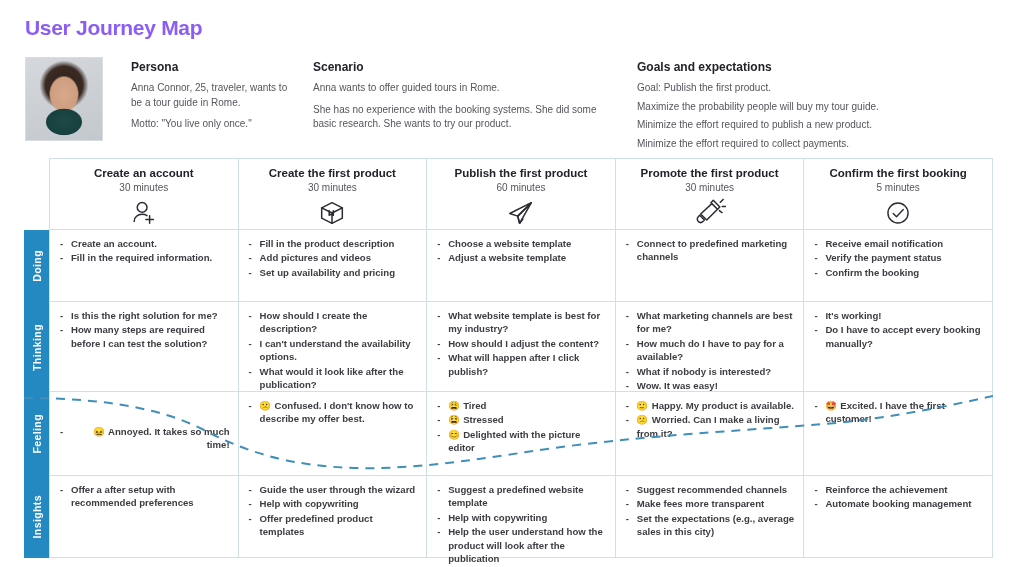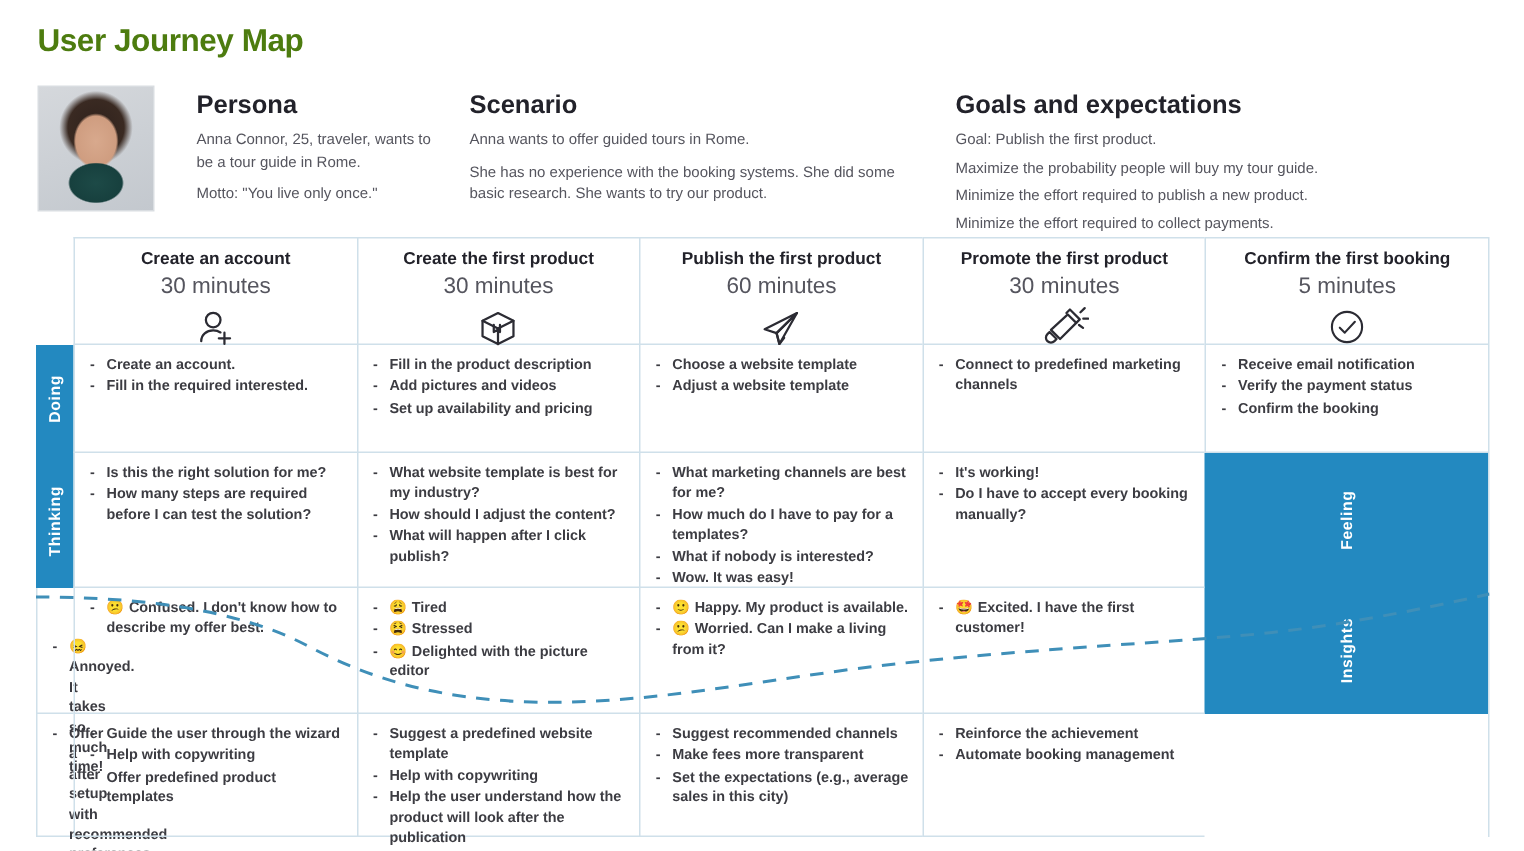--- a/index.html
+++ b/index.html
@@ -9,35 +9,35 @@
     font-family: "Liberation Sans", sans-serif;
     color: #3c3c42;
     overflow: hidden;
   }
   .page { position: relative; width: 1016px; height: 567px; }
 
   
   .title {
     position: absolute; left: 25px; top: 16px;
     font-size: 21px; font-weight: bold; letter-spacing: -0.3px;
-    color: #4d7c0f;
+    color: #8b5cf6;
   }
   .persona-photo {
     position: absolute; left: 25px; top: 57px;
     width: 78px; height: 84px;
     background:
       radial-gradient(ellipse 30px 22px at 50% 78%, #1d4a47 0%, #17403e 58%, rgba(23,64,62,0) 62%),
       radial-gradient(ellipse 26px 32px at 50% 44%, #d8a98d 0%, #cf9d80 52%, rgba(207,157,128,0) 58%),
       radial-gradient(ellipse 34px 34px at 50% 33%, #2e211c 0%, #3a2a22 55%, rgba(58,42,34,0) 72%),
       linear-gradient(160deg, #d5d8dc 0%, #c3c8ce 100%);
     border: 1px solid #d9dde1;
   }
   .hblock { position: absolute; }
   .hblock h3 {
-    font-size: 17px; font-weight: bold; color: #22222a;
+    font-size: 12px; font-weight: bold; color: #22222a;
     margin-bottom: 7px;
   }
   .hblock p {
     font-size: 10px; line-height: 14.5px; color: #55555e;
     margin-bottom: 7px;
   }
   #persona-block  { left: 131px; top: 60px; width: 170px; }
   #scenario-block { left: 313px; top: 60px; width: 300px; }
   #goals-block    { left: 637px; top: 60px; width: 360px; }
   #goals-block p  { margin-bottom: 4px; }
@@ -63,21 +63,21 @@
   .corner { background: #ffffff; }
 
   .hcell {
     border-top: 1px solid #cfe0ea;
     border-left: 1px solid #cfe0ea;
     border-bottom: 1px solid #cfe0ea;
     display: flex; flex-direction: column; align-items: center;
     padding-top: 8px; background: #fff;
   }
   .hcell .stage-name { font-size: 11.5px; font-weight: bold; color: #22222a; }
-  .hcell .stage-time { font-size: 15px; color: #55555e; margin-top: 3px; }
+  .hcell .stage-time { font-size: 10px; color: #55555e; margin-top: 3px; }
   .hcell .stage-icon { margin-top: 5px; height: 30px; display:flex; align-items:center; }
 
   .cell {
     border-left: 1px solid #cfe0ea;
     border-bottom: 1px solid #cfe0ea;
     padding: 7px 8px 6px 8px;
     background: transparent;
     position: relative;
   }
   .cell ul { list-style: none; font-weight: bold; }
@@ -188,21 +188,21 @@
             <path d="M10.5 16.5l3.8 3.8L22 12" stroke="#2b2b33" stroke-width="1.6" fill="none" stroke-linecap="round" stroke-linejoin="round"></path>
           </svg>
         </div>
       </div>
       <div class="rowlabel">
         <span>Doing</span>
       </div>
       <div class="cell">
         <ul>
           <li><span>Create an account.</span></li>
-          <li><span>Fill in the required interested.</span></li>
+          <li><span>Fill in the required information.</span></li>
         </ul>
       </div>
       <div class="cell">
         <ul>
           <li><span>Fill in the product description</span></li>
           <li><span>Add pictures and videos</span></li>
           <li><span>Set up availability and pricing</span></li>
         </ul>
       </div>
       <div class="cell">
@@ -227,29 +227,36 @@
         <span>Thinking</span>
       </div>
       <div class="cell">
         <ul>
           <li><span>Is this the right solution for me?</span></li>
           <li><span>How many steps are required before I can test the solution?</span></li>
         </ul>
       </div>
       <div class="cell">
         <ul>
+          <li><span>How should I create the description?</span></li>
+          <li><span>I can't understand the availability options.</span></li>
+          <li><span>What would it look like after the publication?</span></li>
+        </ul>
+      </div>
+      <div class="cell">
+        <ul>
           <li><span>What website template is best for my industry?</span></li>
           <li><span>How should I adjust the content?</span></li>
           <li><span>What will happen after I click publish?</span></li>
         </ul>
       </div>
       <div class="cell">
         <ul>
           <li><span>What marketing channels are best for me?</span></li>
-          <li><span>How much do I have to pay for a templates?</span></li>
+          <li><span>How much do I have to pay for a available?</span></li>
           <li><span>What if nobody is interested?</span></li>
           <li><span>Wow. It was easy!</span></li>
         </ul>
       </div>
       <div class="cell">
         <ul>
           <li><span>It's working!</span></li>
           <li><span>Do I have to accept every booking manually?</span></li>
         </ul>
       </div>

